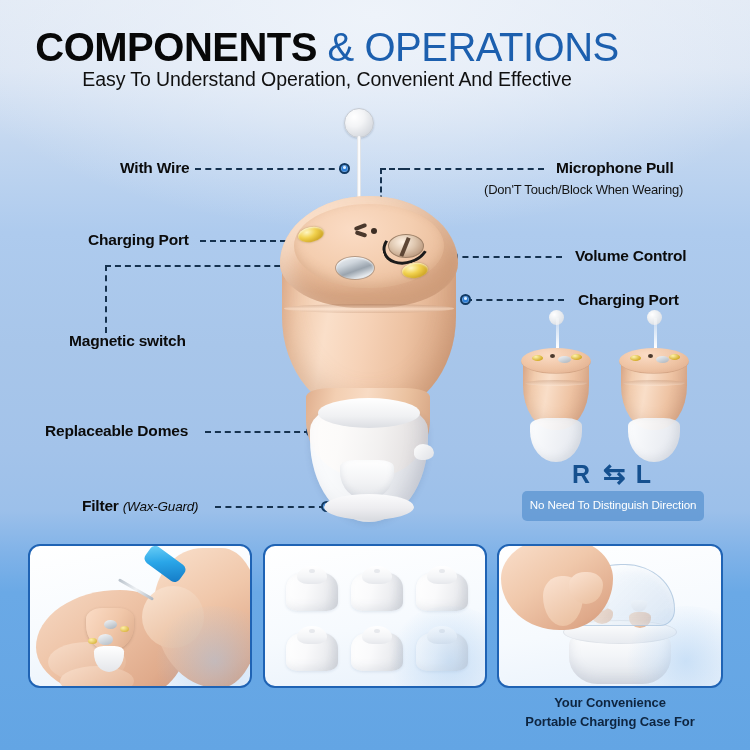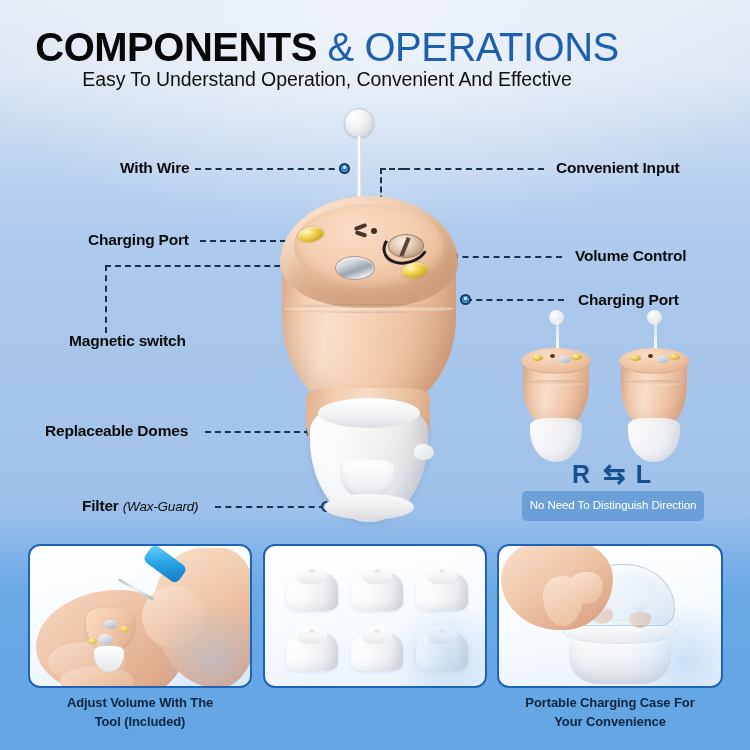--- a/index.html
+++ b/index.html
@@ -540,21 +540,22 @@
 
   <div class="label" style="left:120px; top:159px;">With Wire</div>
   <div class="label" style="left:88px; top:231px;">Charging Port</div>
   <div class="label" style="left:47px; top:332px;margin-left:22px;">Magnetic switch</div>
   <div class="label" style="left:45px; top:422px;">Replaceable Domes</div>
   <div class="label" style="left:82px; top:497px;">
     <span>Filter</span>
     <span class="sub-inline">(Wax-Guard)</span>
   </div>
 
-  <div class="label" style="left:556px; top:159px;">Convenient Input</div>
+  <div class="label" style="left:556px; top:159px;">Microphone Pull</div>
+  <div class="label-sub" style="left:484px; top:182px;">(Don'T Touch/Block When Wearing)</div>
   <div class="label" style="left:575px; top:247px;">Volume Control</div>
   <div class="label" style="left:578px; top:291px;">Charging Port</div>
 
   <div class="device">
     <div class="pull-ball"></div>
     <div class="pull-stem"></div>
     <div class="pull-anchor"></div>
 
     <div class="shell-body"></div>
     <div class="shell-top"></div>
@@ -685,23 +686,19 @@
       <div class="p3-aid p3-aid-2"></div>
       <div class="p3-dome-1"></div>
       <div class="p3-dome-2"></div>
       <div class="p3-lid"></div>
       <div class="p3-hand"></div>
       <div class="p3-fing p3-fg1"></div>
       <div class="p3-fing p3-fg2"></div>
       <div class="panel-glow"></div>
     </div>
 
-    <div class="panel-caption cap-1">
-      <div>Adjust Volume With The</div>
-      <div>Tool (Included)</div>
-    </div>
     <div class="panel-caption cap-3">
+      <div>Your Convenience</div>
       <div>Portable Charging Case For</div>
-      <div>Your Convenience</div>
     </div>
   </div>
 
 </div>
 
 </body></html>

